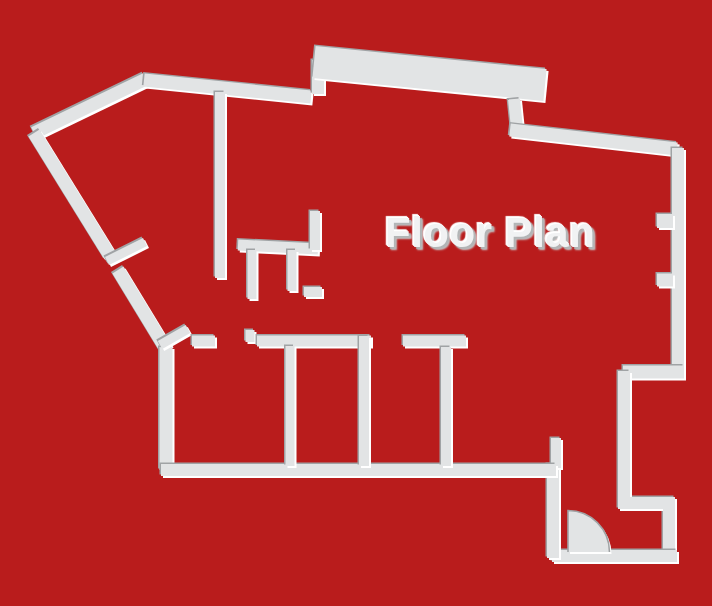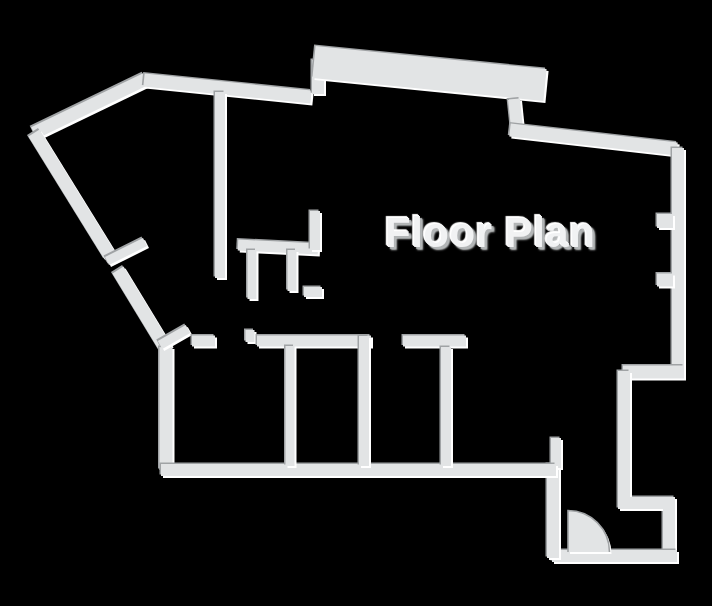--- a/index.html
+++ b/index.html
@@ -23,21 +23,21 @@
     font-weight: bold;
     line-height: 1.05;
     letter-spacing: 0.5px;
     white-space: nowrap;
     user-select: none;
   }
 </style>
 </head>
 <body>
 
-<div class="stage" style="width: 712px; height: 606px; background: #000000;">
+<div class="stage" style="width: 712px; height: 606px; background: #b91c1c;">
   <svg class="plan-svg" xmlns="http://www.w3.org/2000/svg" width="712" height="606" viewBox="0 0 712 606">
       <path d="M 34 133 L 146 79" fill="none" stroke-width="13" stroke-linejoin="miter" stroke="#a0a3a5" transform="translate(-1.5,-1.5)"></path>
       <path d="M 34 133 L 146 79" fill="none" stroke-width="13" stroke-linejoin="miter" stroke="#ffffff" transform="translate(2,2)"></path>
       <path d="M 34 133 L 146 79" fill="none" stroke-width="13" stroke-linejoin="miter" stroke="#e2e4e5"></path>
       <path d="M 144 80 L 311 97" fill="none" stroke-width="13" stroke-linejoin="miter" stroke="#a0a3a5" transform="translate(-1.5,-1.5)"></path>
       <path d="M 144 80 L 311 97" fill="none" stroke-width="13" stroke-linejoin="miter" stroke="#ffffff" transform="translate(2,2)"></path>
       <path d="M 144 80 L 311 97" fill="none" stroke-width="13" stroke-linejoin="miter" stroke="#e2e4e5"></path>
       <path d="M 318 60 L 318 94" fill="none" stroke-width="12" stroke-linejoin="miter" stroke="#a0a3a5" transform="translate(-1.5,-1.5)"></path>
       <path d="M 318 60 L 318 94" fill="none" stroke-width="12" stroke-linejoin="miter" stroke="#ffffff" transform="translate(2,2)"></path>
       <path d="M 318 60 L 318 94" fill="none" stroke-width="12" stroke-linejoin="miter" stroke="#e2e4e5"></path>

